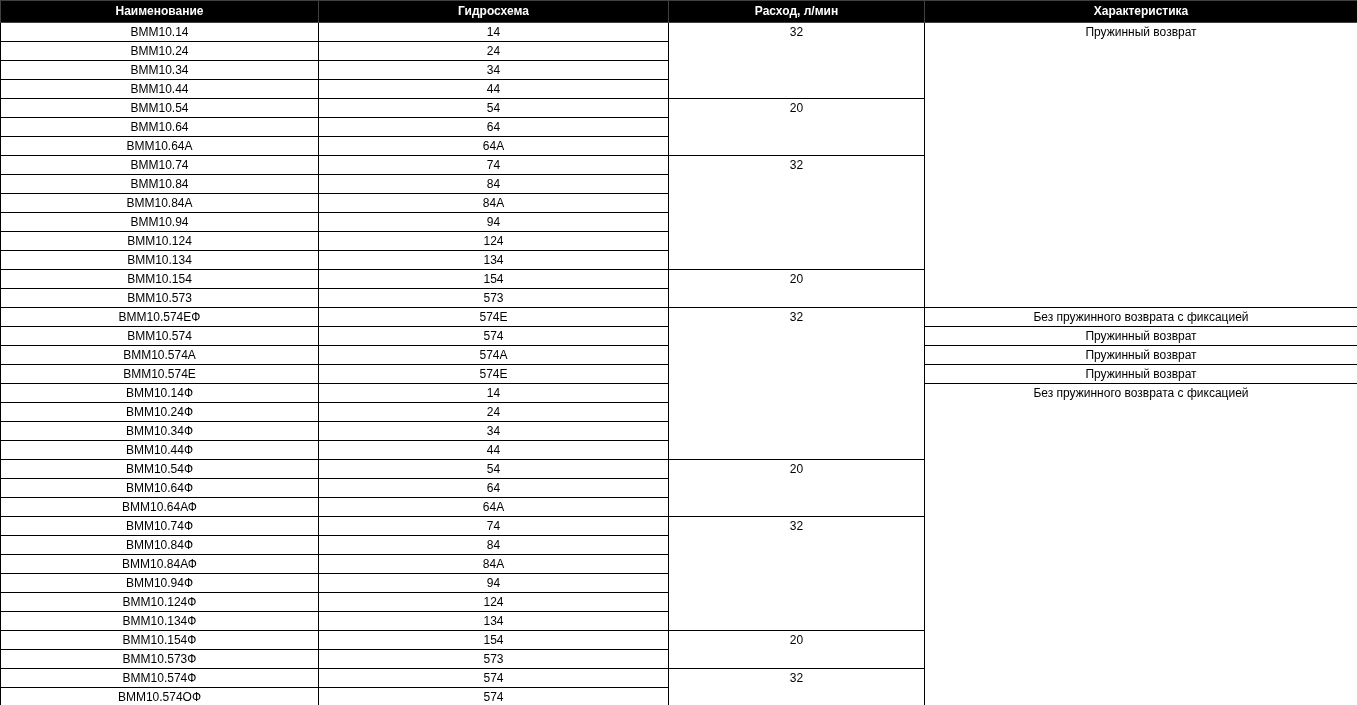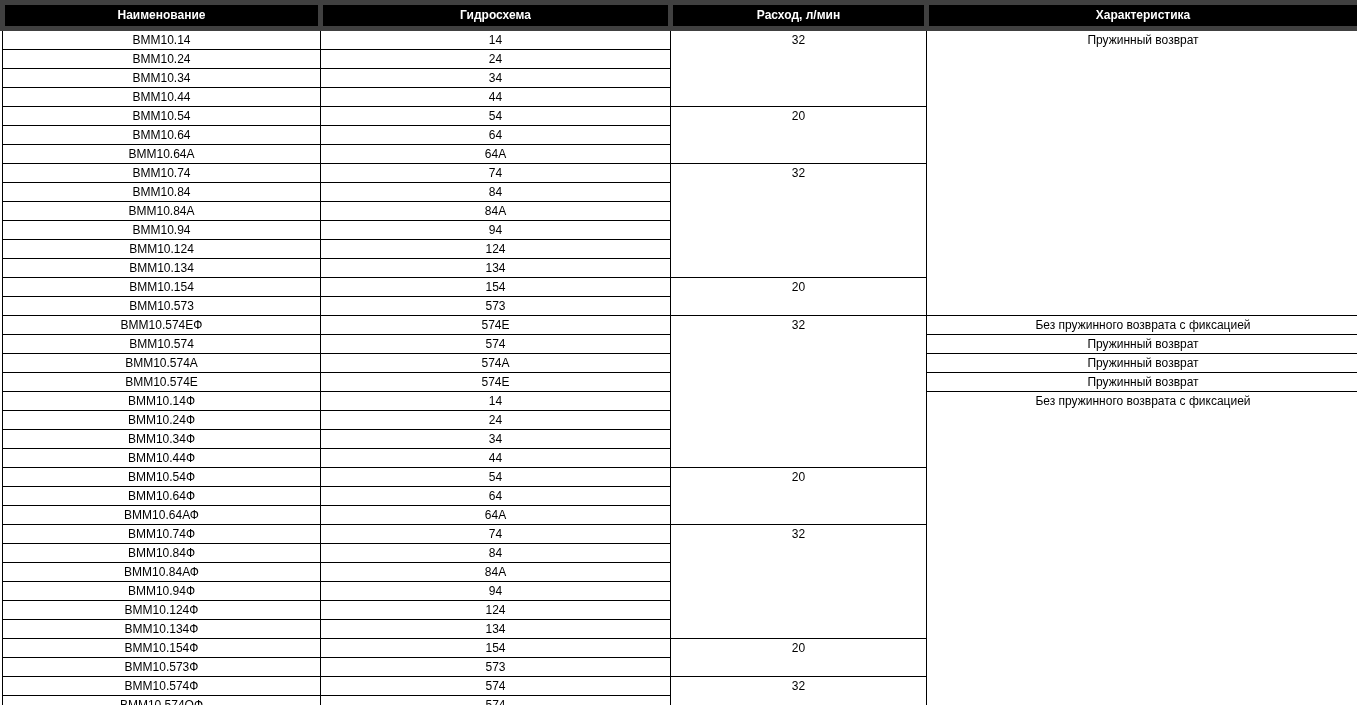--- a/index.html
+++ b/index.html
@@ -29,21 +29,21 @@
   table.grid col.c-flow  { width: 256px; }
   table.grid col.c-char  { width: 433px; }
 
   thead th {
     background: #000000;
     color: #ffffff;
     font-weight: bold;
     font-size: 12px;
     text-align: center;
     padding: 2px 2px 3px 2px;
-    border: 5px solid #404040;
+    border: 1px solid #404040;
     line-height: 14px;
     height: 16px;
   }
   tbody td {
     border: 1px solid #000000;
     text-align: center;
     font-size: 12px;
     line-height: 14px;
     padding: 2px 3px;
     height: 14px;

